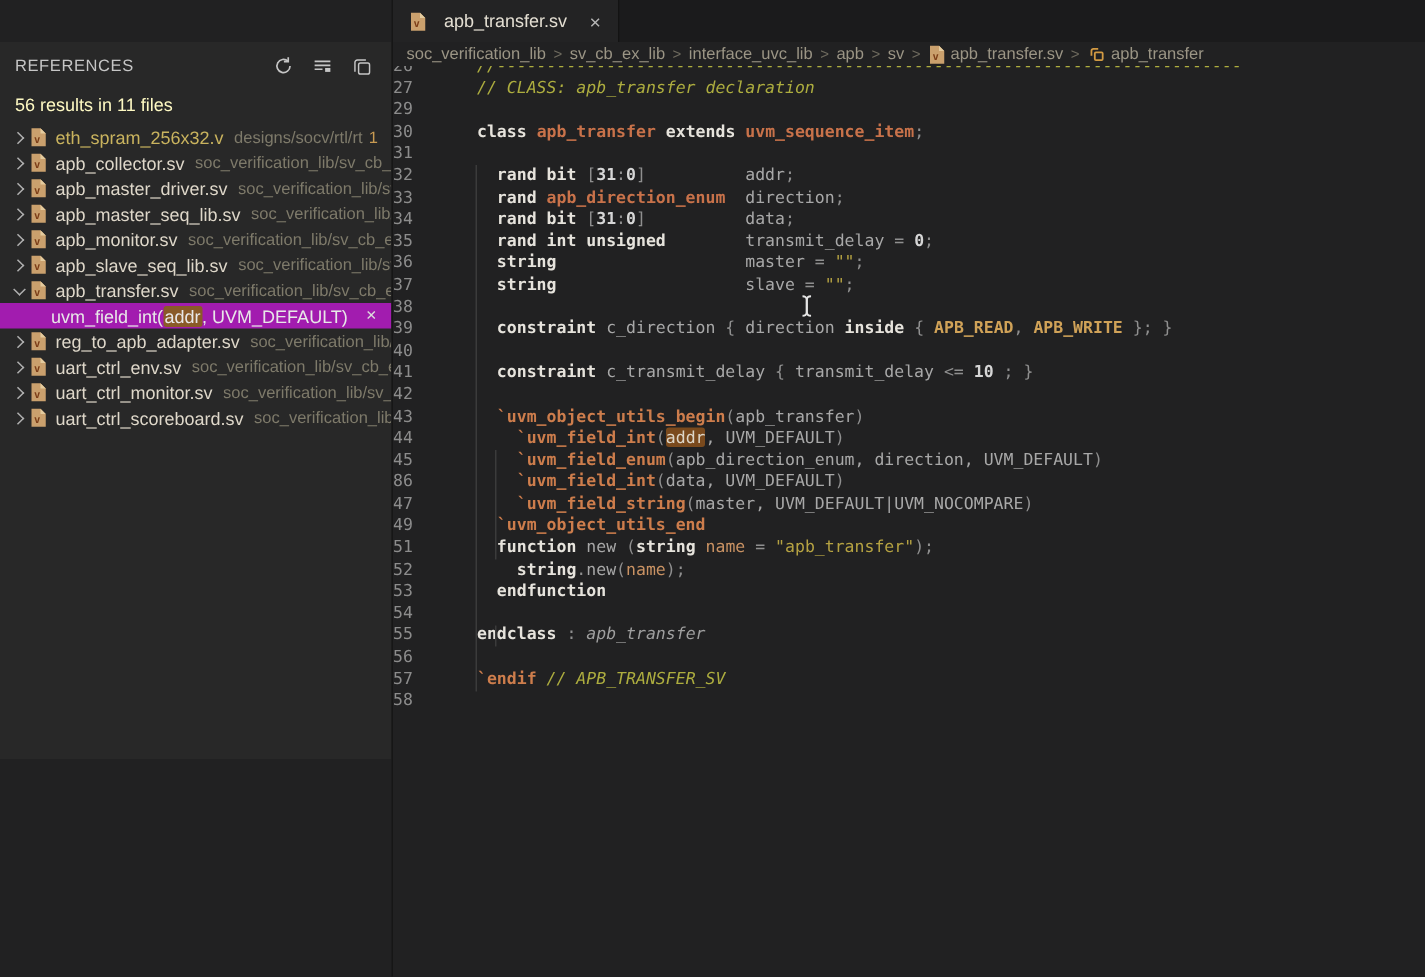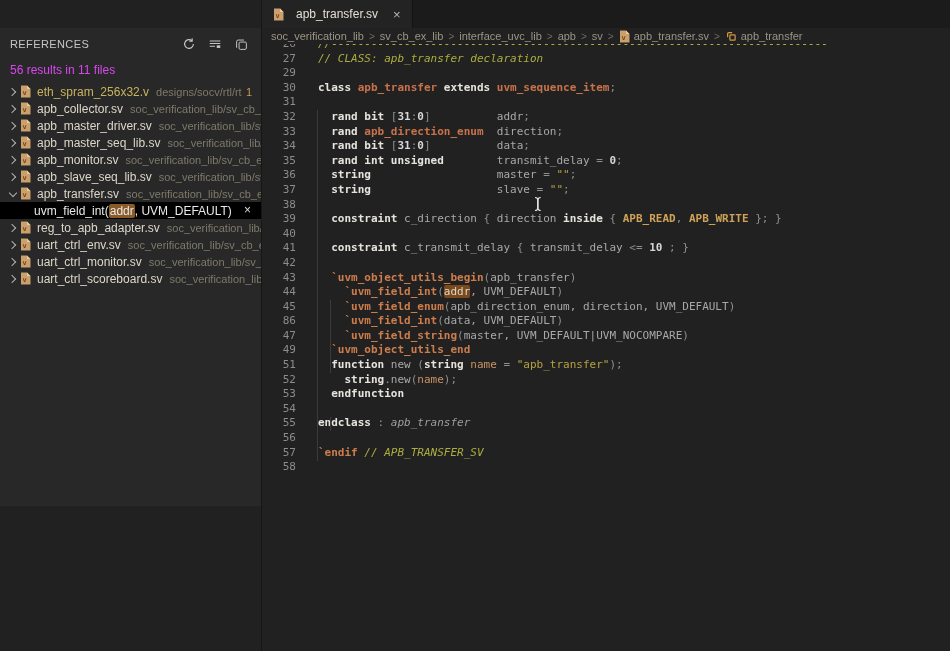--- a/index.html
+++ b/index.html
@@ -5,55 +5,55 @@
   html,body{margin:0;padding:0;}
   body{width:950px;height:651px;background:#212122;overflow:hidden;position:relative;
        font-family:"Liberation Sans",sans-serif;-webkit-font-smoothing:antialiased;}
 
   
   .sidebar{position:absolute;left:0;top:0;width:261px;height:478px;background:#282828;margin-top:28px;}
   .sb-header{display:flex;align-items:center;height:24px;padding:4px 12px 0 10px;}
   .sb-title{font-size:11px;color:#c6c6c6;letter-spacing:.4px;flex:1;}
   .sb-icons{display:flex;gap:10px;align-items:center;}
   .sb-icon{width:16px;height:16px;display:flex;align-items:center;justify-content:center;cursor:pointer;}
-  .sb-summary{padding:7px 10px 3px;font-size:12px;color:#d946ef;}
+  .sb-summary{padding:7px 10px 3px;font-size:12px;color:#fef9c3;}
   .file-list{margin-top:3px;}
   .frow{display:flex;align-items:center;height:17px;padding-left:6px;white-space:nowrap;overflow:hidden;cursor:pointer;}
   .chev{width:14px;flex:0 0 14px;display:flex;justify-content:center;align-items:center;}
   .chev i{width:5px;height:5px;border-right:1px solid #b0b0b0;border-bottom:1px solid #b0b0b0;
           transform:rotate(-45deg);display:block;margin-left:-2px;}
   .chev.open i{transform:rotate(45deg);margin-left:0;margin-top:-2px;}
   .ficon{width:12px;flex:0 0 12px;margin-right:5px;display:flex;align-items:center;}
   .fname{font-size:12px;color:#ded7c9;}
   .fname.mod{color:#c9b35e;}
   .fpath{font-size:11px;color:#7e7a6a;margin-left:7px;overflow:hidden;flex:1;}
   .fbadge{font-size:11px;color:#c89a52;padding:0 9px 0 4px;}
   .rrow{display:flex;align-items:center;height:17px;padding-left:34px;font-size:12px;color:#e8e8e8;
         position:relative;cursor:pointer;}
-  .rrow.selected{background:#000000;}
+  .rrow.selected{background:#a21caf;}
   .rmatch{background:#8a5a28;border-radius:2px;padding:0 1px;}
   .rclose{position:absolute;right:10px;top:1px;color:#dcdcdc;font-size:12px;}
 
   
   .editor{position:absolute;left:261px;top:0;width:689px;height:651px;background:#212122;
           border-left:1px solid #161616;box-sizing:border-box;}
   .tabbar{height:28px;background:#1b1b1c;display:flex;position:relative;z-index:3;}
   .tab{display:flex;align-items:center;gap:6px;padding:0 11px;background:#232324;
        border-right:1px solid #131313;font-size:12px;color:#e3ded2;cursor:pointer;}
   .tclose{color:#b5b5b5;margin-left:9px;font-size:13px;}
   .breadcrumbs{height:16px;display:flex;align-items:center;gap:5px;padding-left:9px;font-size:11px;
        color:#9b9585;background:#212122;position:relative;z-index:2;}
   .bsep{color:#6e6a5e;font-size:10px;}
   .bc-item{display:flex;align-items:center;gap:4px;cursor:pointer;}
   .bicon{display:flex;align-items:center;}
 
   .code{position:absolute;left:0;top:37px;width:688px;z-index:1;
         font-family:"DejaVu Sans Mono",monospace;font-size:11px;line-height:14.6px;}
   .line{display:flex;height:14.6px;}
-  .ln{width:34px;flex:0 0 34px;text-align:right;color:#8c8c8c;}
+  .ln{width:34px;flex:0 0 34px;color:#8c8c8c;}
   .lc{padding-left:22px;white-space:pre;}
   .guide{position:absolute;width:1px;background:#3b3b3b;}
 
   .tk-kw{color:#e6e3dc;font-weight:bold;}
   .tk-id{color:#a8a8a8;}
   .tk-pn{color:#8f8f8f;}
   .tk-ty{color:#c8724a;font-weight:bold;}
   .tk-mac{color:#cd7d4c;font-weight:bold;margin-top:12px;}
   .tk-cm{color:#adad3f;font-style:italic;}
   .tk-st{color:#b5a242;}

